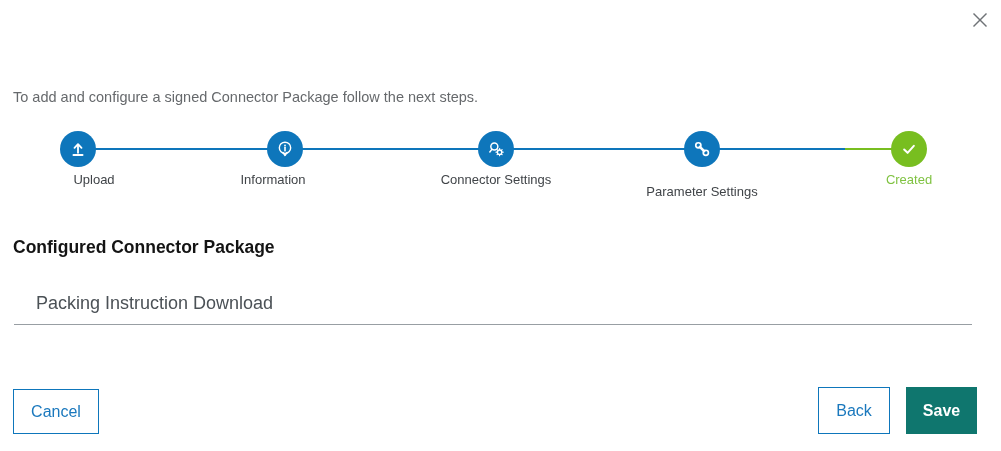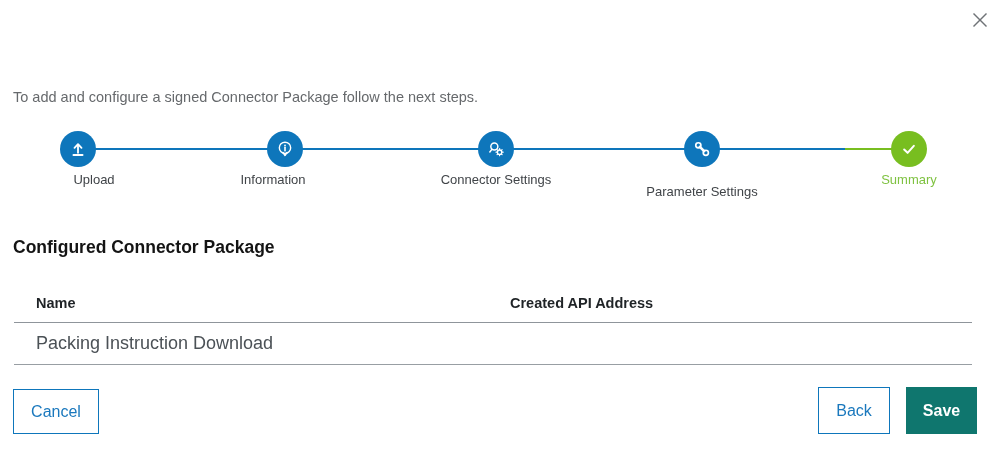--- a/index.html
+++ b/index.html
@@ -140,29 +140,25 @@
   </div>
   <div class="step-label" style="left:702px;margin-top:12px;">Parameter Settings</div>
 
   <div class="step-circle done-green" style="left:891px;">
     <span>
       <svg width="20" height="20" viewBox="0 0 24 24" fill="none" stroke="#fff" stroke-width="2.4" stroke-linecap="round" stroke-linejoin="round">
         <path d="M6.2 12.6 L10.3 16.6 L17.8 8.2"></path>
       </svg>
     </span>
   </div>
-  <div class="step-label green" style="left:909px;">Summary</div>
+  <div class="step-label green" style="left:909px;">Created</div>
 
   <div class="section-heading">Configured Connector Package</div>
 
   <div class="summary-table">
-    <div class="thead">
-      <div class="col1">Name</div>
-      <div class="col2">Created API Address</div>
-    </div>
     <div class="trow">
       <div class="col1">Packing Instruction Download</div>
     </div>
   </div>
 
   <button class="btn btn-cancel">Cancel</button>
   <button class="btn btn-back">Back</button>
   <button class="btn btn-save">Save</button>
 
 </div>

